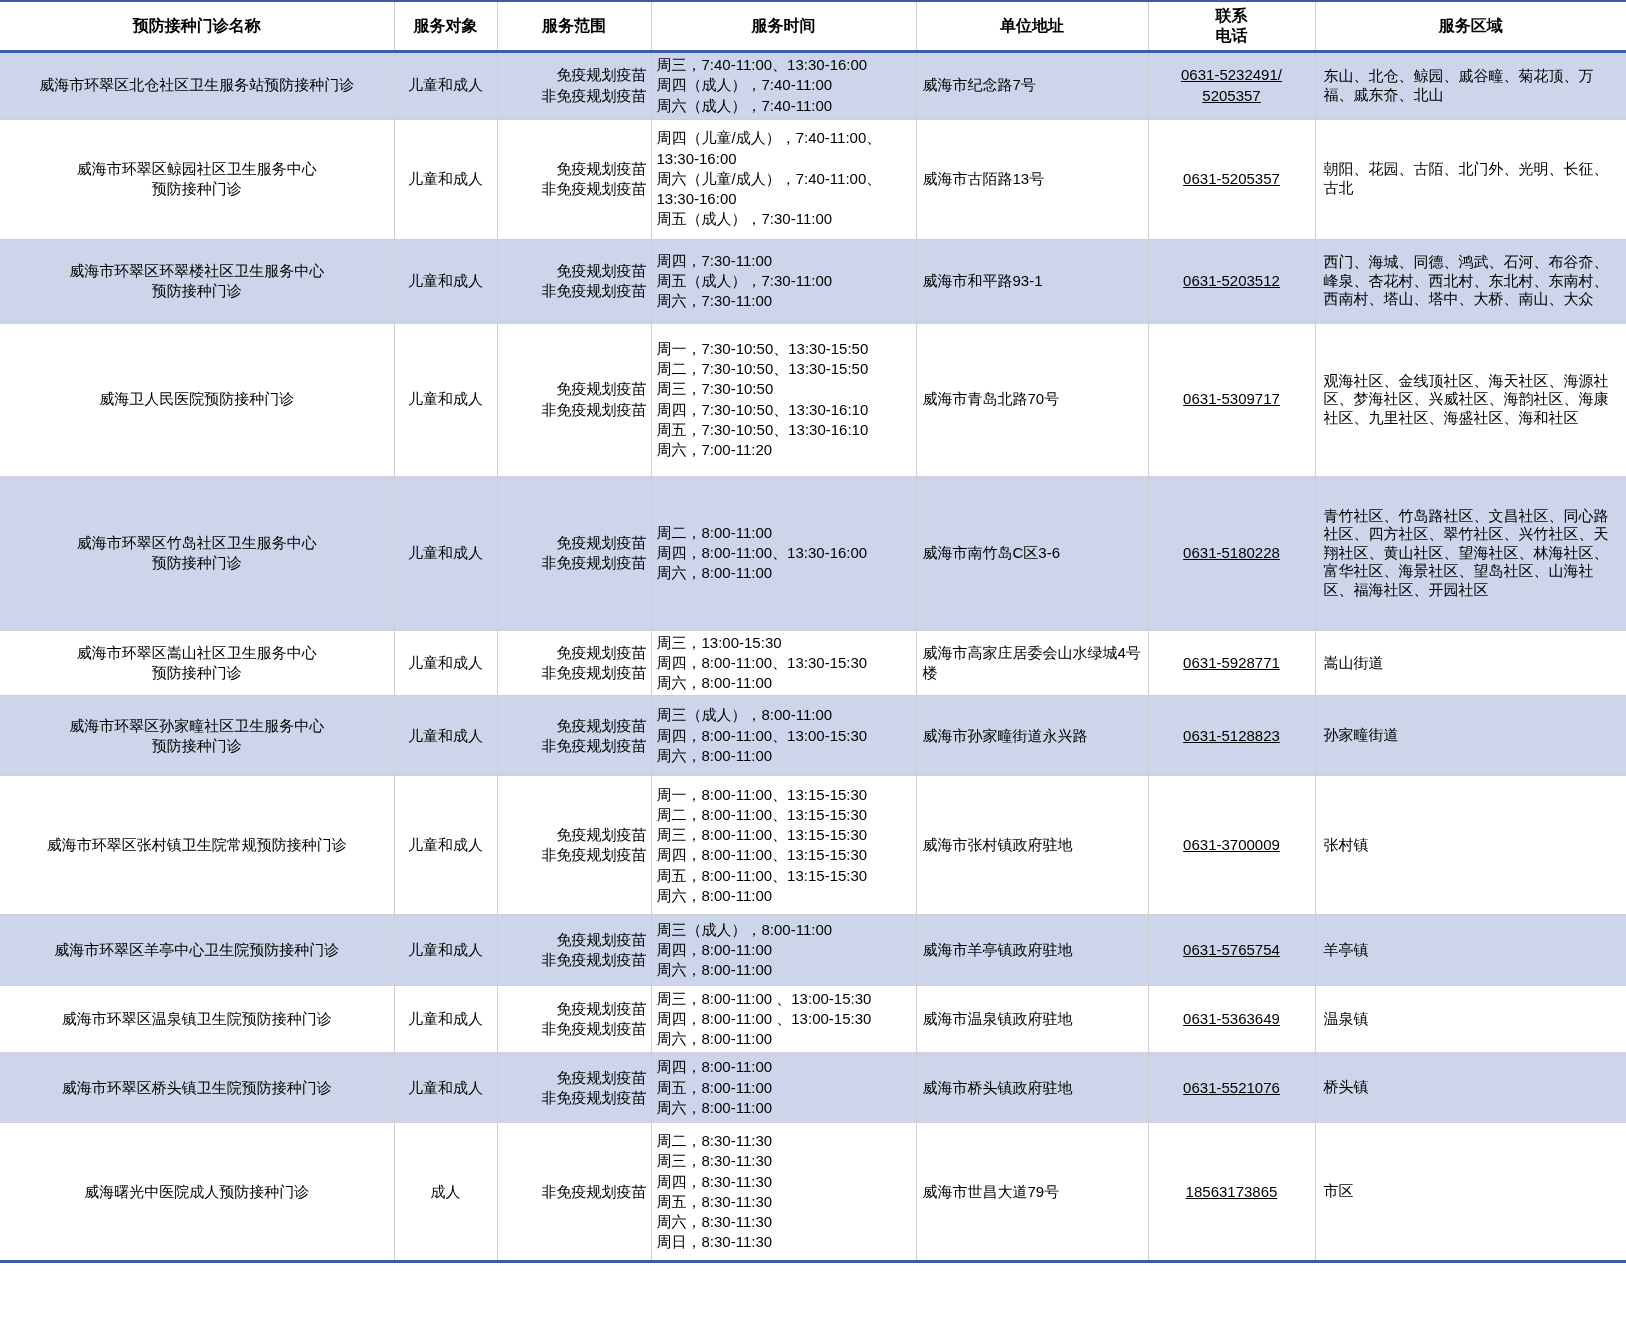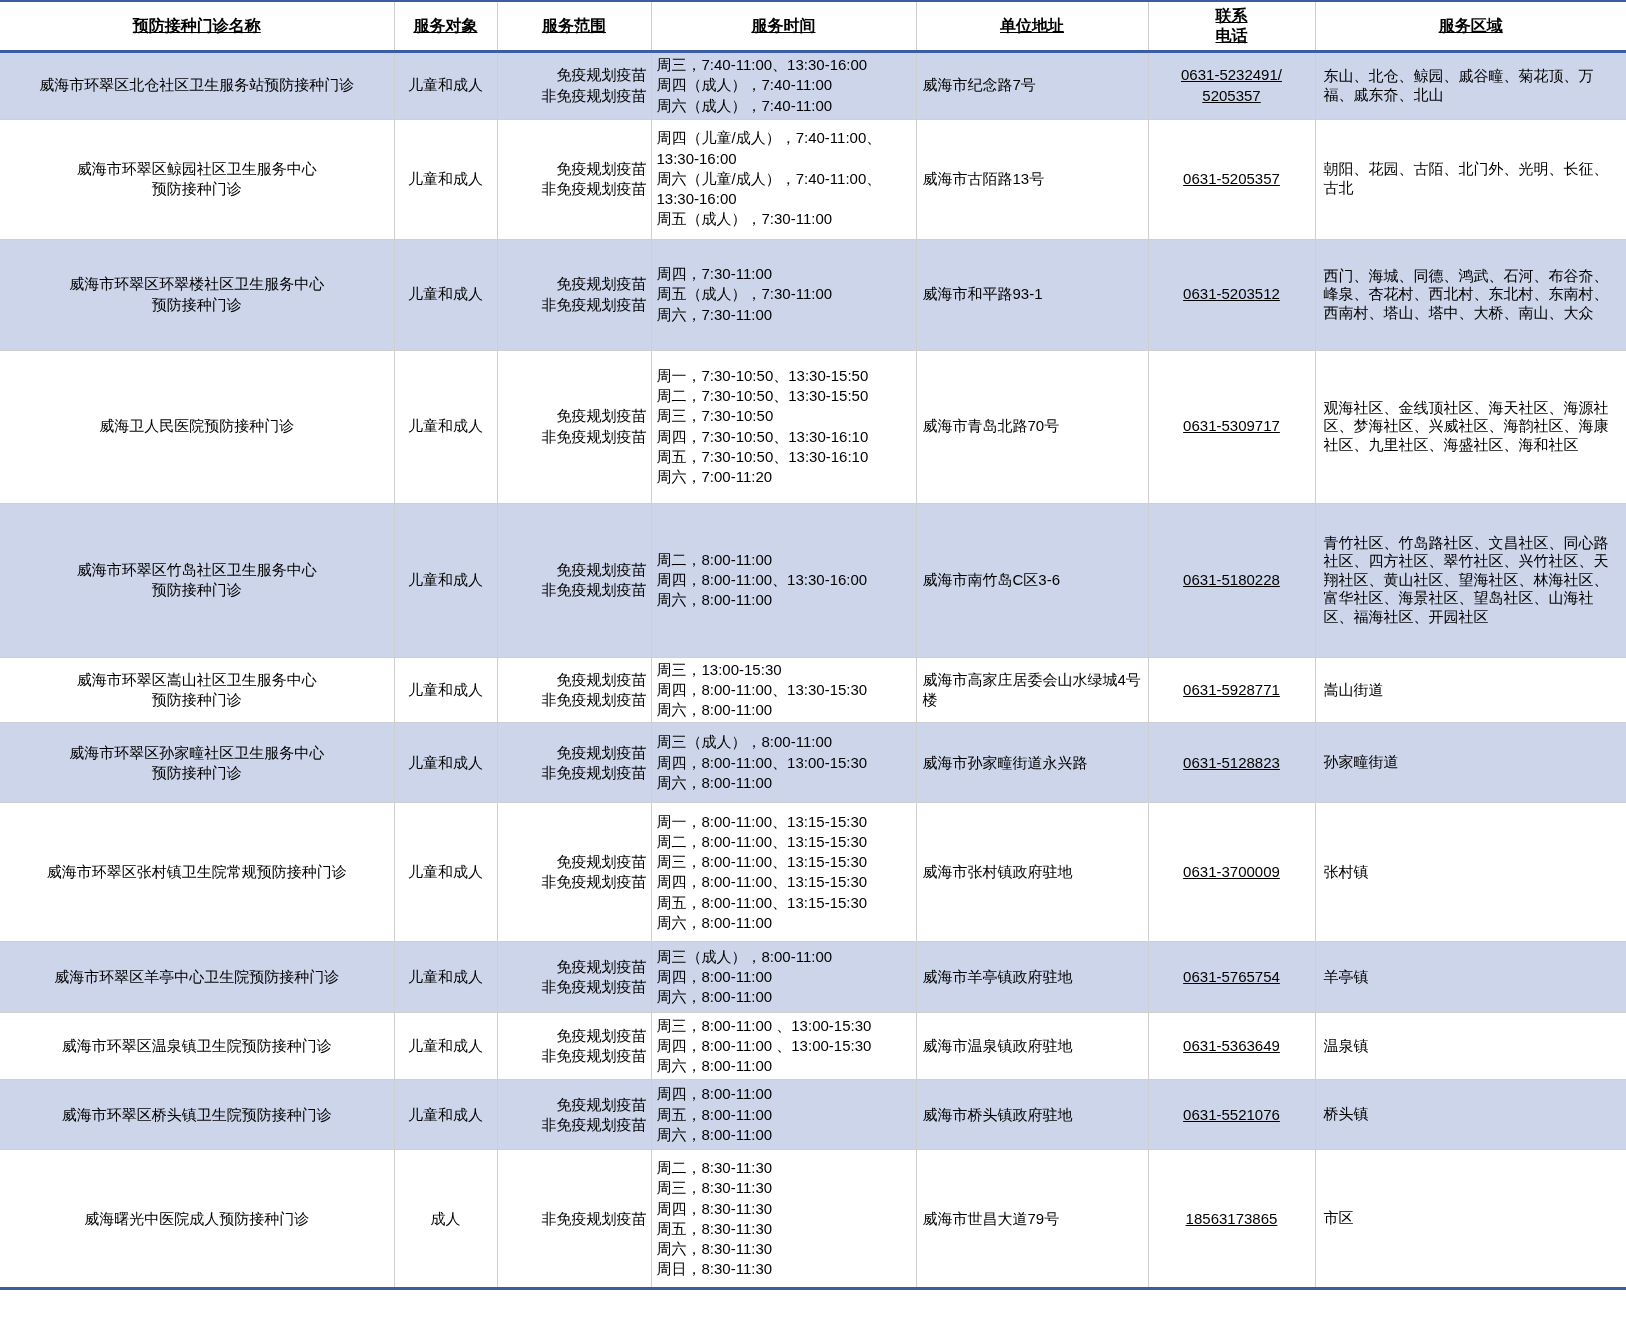--- a/index.html
+++ b/index.html
@@ -31,21 +31,21 @@
 
   th,td{
     border-left:1px solid var(--grid);
     vertical-align:middle;
     white-space:pre-line;
     padding:2px 4px;
     box-sizing:border-box;
   }
   th:first-child,td:first-child{border-left:none;}
 
-  thead tr{height:50px;text-decoration:underline;}
+  thead tr{height:50px;}
   th{
     font-size:16px;
     font-weight:bold;
     text-align:center;
     line-height:1.25;
     border-bottom:3px solid var(--accent);
     background:#ffffff;
   }
   td{
     font-size:15px;
@@ -108,21 +108,21 @@
         <td class="col-target">儿童和成人</td>
         <td class="col-scope">免疫规划疫苗
 非免疫规划疫苗</td>
         <td class="col-hours">周四（儿童/成人），7:40-11:00、13:30-16:00
 周六（儿童/成人），7:40-11:00、13:30-16:00
 周五（成人），7:30-11:00</td>
         <td class="col-address">威海市古陌路13号</td>
         <td class="col-phone">0631-5205357</td>
         <td class="col-area">朝阳、花园、古陌、北门外、光明、长征、古北</td>
       </tr>
-      <tr class="shaded" style="height: 111px;">
+      <tr class="shaded" style="height: 84px;">
         <td class="col-name">威海市环翠区环翠楼社区卫生服务中心
 预防接种门诊</td>
         <td class="col-target">儿童和成人</td>
         <td class="col-scope">免疫规划疫苗
 非免疫规划疫苗</td>
         <td class="col-hours">周四，7:30-11:00
 周五（成人），7:30-11:00
 周六，7:30-11:00</td>
         <td class="col-address">威海市和平路93-1</td>
         <td class="col-phone">0631-5203512</td>

